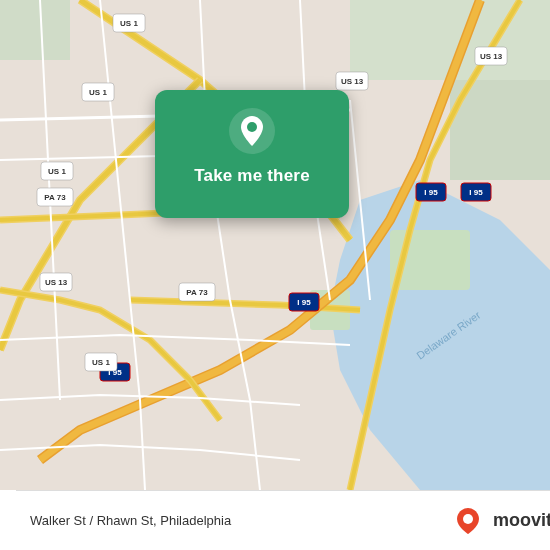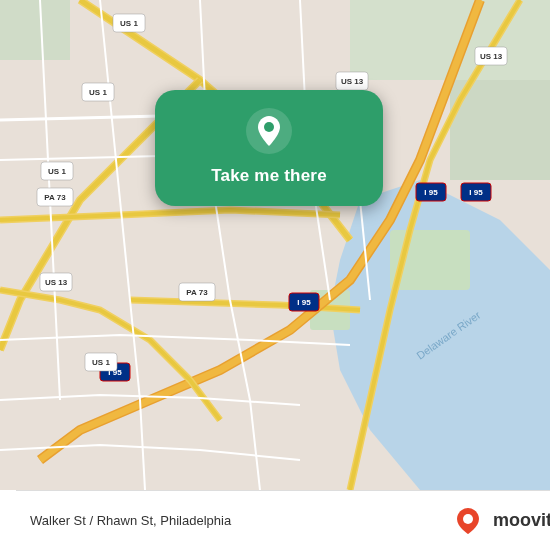--- a/index.html
+++ b/index.html
@@ -25,27 +25,27 @@
       height: 100%;
       position: absolute;
       top: 0; left: 0;
     }
 
     
     .popup-card {
       position: absolute;
       top: 90px;
       left: 155px;
-      width: 228px;
+      width: 194px;
       background: #2e9e6a;
-      border-radius: 20px;
+      border-radius: 12px;
       display: flex;
       flex-direction: column;
       align-items: center;
-      padding: 18px 20px 20px;
+      padding: 18px 20px 32px;
       box-shadow: 0 4px 16px rgba(0,0,0,0.35);
       cursor: pointer;
       z-index: 10;
     }
 
     .popup-pin-icon {
       width: 46px;
       height: 46px;
       margin-bottom: 12px;
     }

